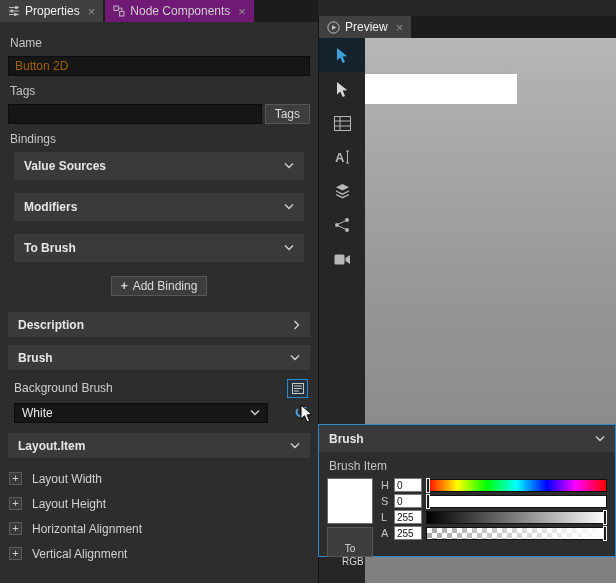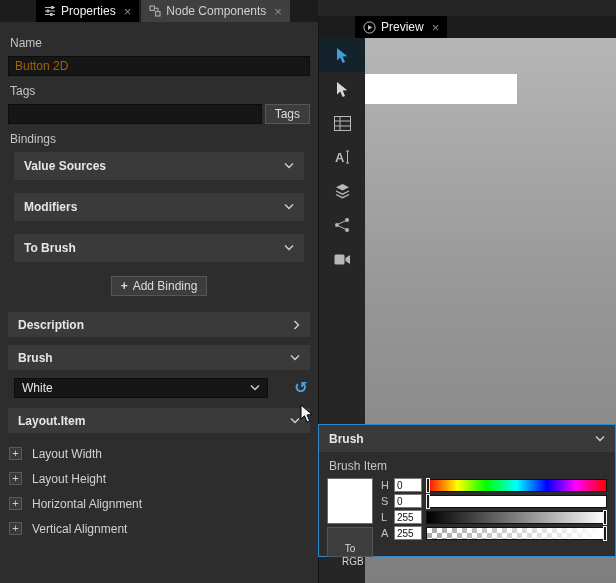--- a/index.html
+++ b/index.html
@@ -10,22 +10,22 @@
     font-size:12px;
     color:#cfcfcf;
     position:relative;
     overflow:hidden;
   }
   svg { display:block; }
 
   
   .left-panel { position:absolute; left:0; top:0; width:318px; height:583px; background:#2d2d2d; }
   .tabbar { height:22px; background:#1c1c1c; display:flex; gap:2px; align-items:stretch; }
-  .tab { display:flex; align-items:center; gap:5px; padding:0 8px; background:#404040; color:#cfcfcf; cursor:default; white-space:nowrap; }
-  .tab.active { background:#000000; color:#f0f0f0;margin-left:36px; }
+  .tab { display:flex; align-items:center; gap:5px; padding:0 8px; background:#701a75; color:#cfcfcf; cursor:default; white-space:nowrap; }
+  .tab.active { background:#404040; color:#f0f0f0; }
   .tab .close { color:#8f8f8f; font-size:13px; line-height:1; margin-left:3px; }
   .panel-body { padding:6px 8px 0 8px; }
 
   .sect {
     height:25px; background:#3a3a3a; display:flex; align-items:center;
     justify-content:space-between; padding:0 10px; font-weight:bold; color:#e6e6e6;
     margin-bottom:8px; cursor:default;
   }
   .sect.sub { margin:0 6px 13px 6px; height:28px; }
 
@@ -187,20 +187,31 @@
         </svg>
     </div>
 
     <div class="sect">
       <span>Brush</span>
       <svg class="chev" width="10" height="6" viewBox="0 0 10 6">
           <path d="M1 0.5 L5 4.5 L9 0.5" fill="none" stroke="#d0d0d0" stroke-width="1.4"></path>
         </svg>
     </div>
 
+    <div class="prop-row">
+      <span>Background Brush</span>
+      <span class="icon-btn">
+        <svg width="12" height="11" viewBox="0 0 12 11">
+            <rect x="0.5" y="0.5" width="11" height="10" fill="none" stroke="#c9c9c9"></rect>
+            <line x1="2" y1="3" x2="10" y2="3" stroke="#c9c9c9"></line>
+            <line x1="2" y1="5.5" x2="10" y2="5.5" stroke="#c9c9c9"></line>
+            <line x1="2" y1="8" x2="7" y2="8" stroke="#c9c9c9"></line>
+          </svg>
+      </span>
+    </div>
 
     <div class="dropdown-row">
       <div class="dropdown">
         <span>White</span>
         <svg class="chev" width="10" height="6" viewBox="0 0 10 6">
             <path d="M1 0.5 L5 4.5 L9 0.5" fill="none" stroke="#d0d0d0" stroke-width="1.4"></path>
           </svg>
       </div>
       <span class="reset-icon">↺</span>
     </div>

